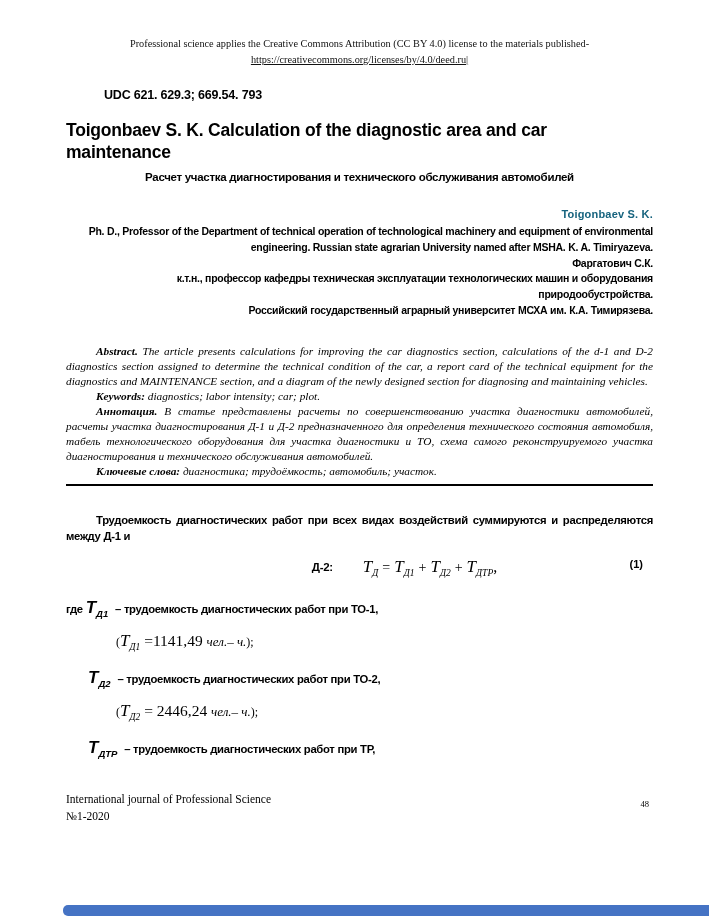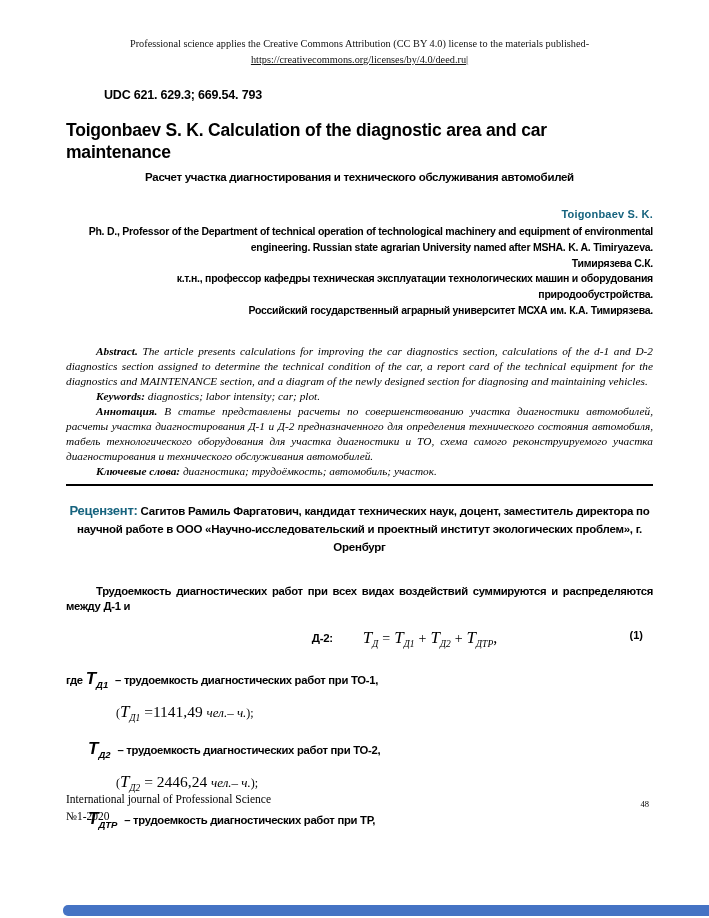--- a/index.html
+++ b/index.html
@@ -71,37 +71,34 @@
   </div>
 
   <div class="udc">UDC 621. 629.3; 669.54. 793</div>
 
   <h1 class="title">Toigonbaev S. K. Calculation of the diagnostic area and car maintenance</h1>
   <div class="subtitle">Расчет участка диагностирования и технического обслуживания автомобилей</div>
 
   <div class="authors">
     <div class="author-name-en">Toigonbaev S. K.</div>
     <div>Ph. D., Professor of the Department of technical operation of technological machinery and equipment of environmental engineering. Russian state agrarian University named after MSHA. K. A. Timiryazeva.</div>
-    <div>Тимирязева С.К.</div>
+    <div>Фаргатович С.К.</div>
     <div>к.т.н., профессор  кафедры техническая эксплуатации технологических машин и оборудования природообустройства.</div>
     <div>Российский государственный аграрный университет  МСХА  им. К.А. Тимирязева.</div>
   </div>
 
   <div class="abstract">
     <p><span class="lbl">Abstract.</span><span> The article presents calculations for improving the car diagnostics section, calculations of the d-1 and D-2 diagnostics section assigned to determine the technical condition of the car, a report card of the technical equipment for the diagnostics and MAINTENANCE section, and a diagram of the newly designed section for diagnosing and maintaining vehicles.</span></p>
     <p><span class="lbl">Keywords:</span><span> diagnostics; labor intensity; car; plot.</span></p>
     <p><span class="lbl">Аннотация.</span><span> В статье представлены расчеты по совершенствованию участка диагностики автомобилей, расчеты участка диагностирования Д-1 и Д-2 предназначенного для определения технического состояния автомобиля, табель технологического оборудования для участка диагностики и ТО, схема самого реконструируемого участка диагностирования и технического обслуживания автомобилей.</span></p>
     <p><span class="lbl">Ключевые слова:</span><span>  диагностика; трудоёмкость; автомобиль; участок.</span></p>
   </div>
 
   <div class="rule"></div>
 
-  <div class="reviewer">
-    <span class="lbl">Рецензент:</span><span> Сагитов Рамиль Фаргатович, кандидат технических наук, доцент, заместитель директора по научной работе в ООО «Научно-исследовательский и проектный институт экологических проблем», г. Оренбург</span>
-  </div>
 
   <p class="para">Трудоемкость диагностических работ при всех видах воздействий суммируются и распределяются между Д-1 и</p>
 
   <div class="eq-row">
     <span class="eq-label">Д-2:</span>
     <span class="math"><span class="mi"><span>T</span><sub>Д</sub></span><span class="op">=</span><span class="mi"><span>T</span><sub>Д1</sub></span><span class="op">+</span><span class="mi"><span>T</span><sub>Д2</sub></span><span class="op">+</span><span class="mi"><span>T</span><sub>ДТР</sub></span><span>,</span></span>
     <span class="eq-number">(1)</span>
   </div>
 
   <div class="where-line">

